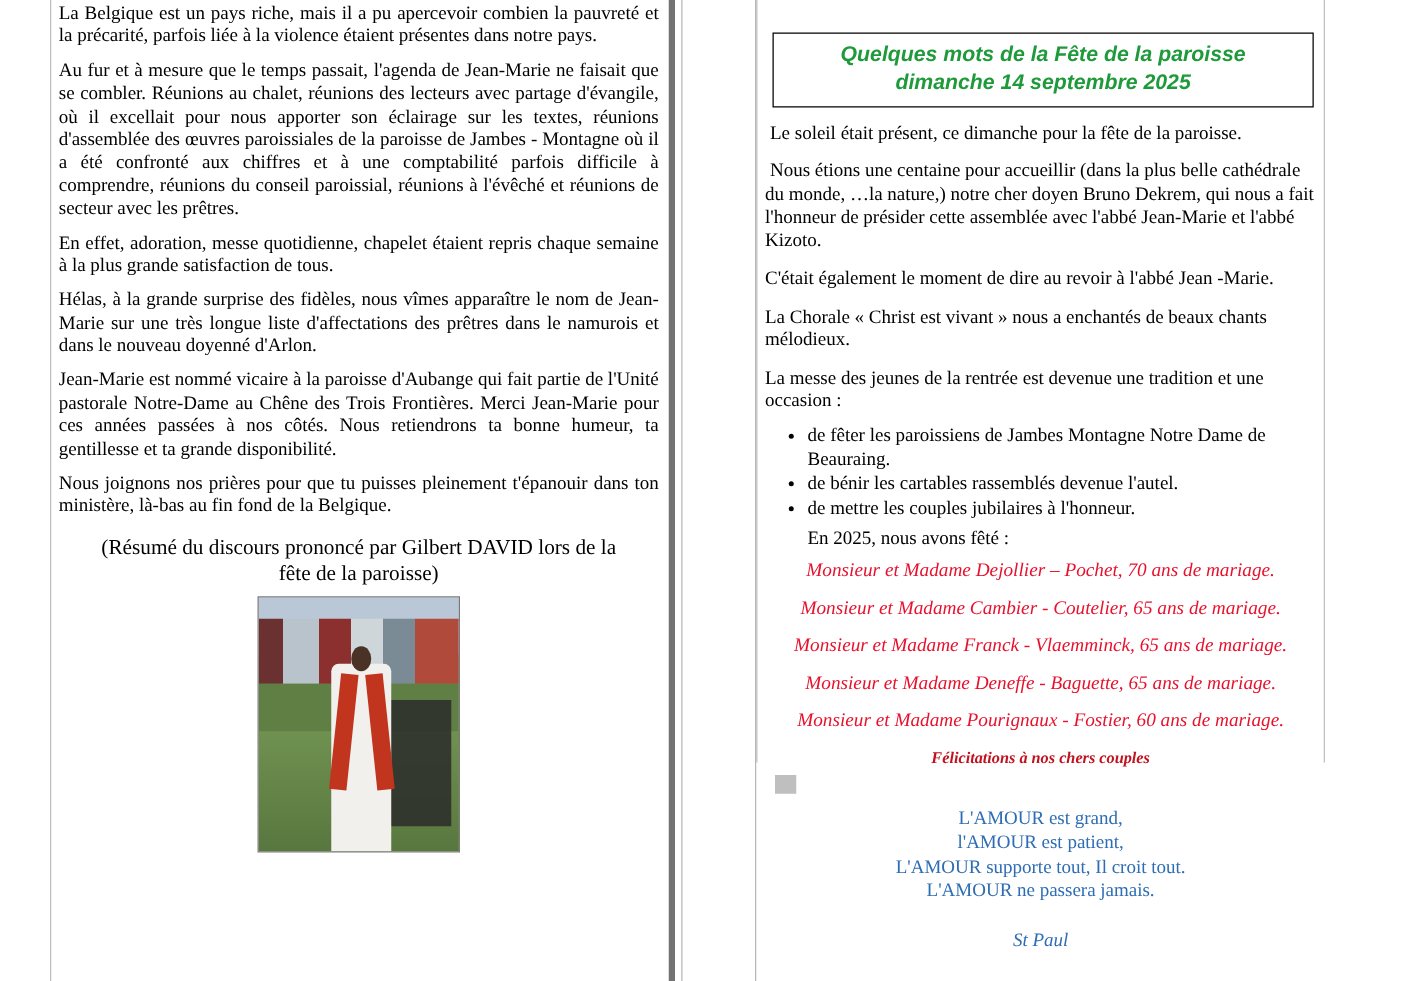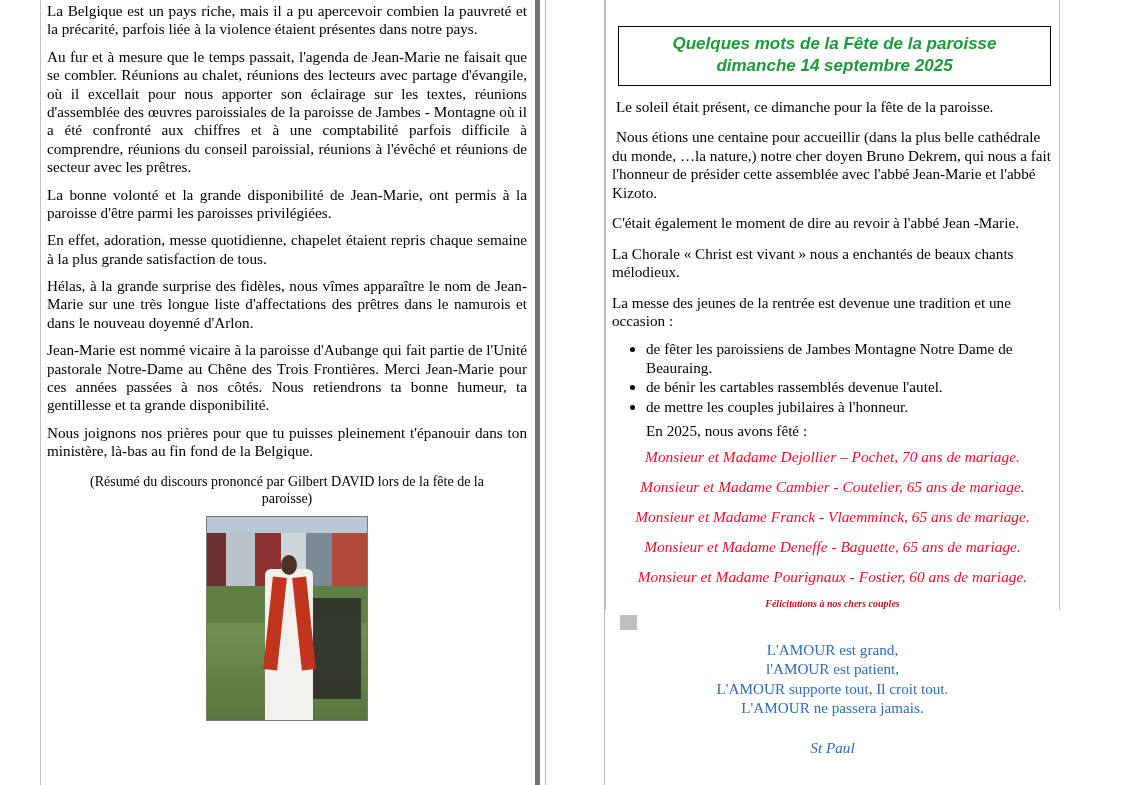--- a/index.html
+++ b/index.html
@@ -34,21 +34,21 @@
     margin: 0 0 9px 0;
     font-size: 15.2px;
     line-height: 1.21;
     text-align: justify;
     color: #000;
   }
   .col-left p.first { margin-top: 2px; }
 
   .caption {
     text-align: center;
-    font-size: 14px;
+    font-size: 17px;
     line-height: 1.25;
     margin: 12px 20px 8px 20px;
     color: #000;
   }
 
   .photo-wrap {
     display: flex;
     justify-content: center;
     margin-top: 4px;
   }
@@ -144,21 +144,21 @@
     font-size: 15.4px;
     line-height: 1.23;
     color: #e8112d;
     margin: 0 0 11px 0;
     text-align: center;
   }
   .felicit {
     text-align: center;
     font-weight: bold;
     font-style: italic;
-    font-size: 10px;
+    font-size: 13px;
     color: #c0121f;
     margin: 2px 0 6px 0;
   }
   .grey-block {
     width: 17px;
     height: 15px;
     background: #bfbfbf;
     margin: 6px 0 6px 8px;
   }
   .poem {
@@ -171,21 +171,20 @@
   .poem .sp { margin-top: 20px; font-style: italic; }
 </style>
 </head>
 <body>
 
 <div class="page">
 
   <div class="col-left">
     <p class="first">La Belgique est un pays riche, mais il a pu apercevoir combien la pauvreté et la précarité, parfois liée à la violence étaient présentes dans notre pays.</p>
     <p>Au fur et à mesure que le temps passait, l'agenda de Jean-Marie ne faisait que se combler. Réunions au chalet, réunions des lecteurs avec partage d'évangile, où il excellait pour nous apporter son éclairage sur les textes, réunions d'assemblée des œuvres paroissiales de la paroisse de Jambes - Montagne où il a été confronté aux chiffres et à une comptabilité parfois difficile à comprendre, réunions du conseil paroissial, réunions à l'évêché et réunions de secteur avec les prêtres.</p>
-    <p>La bonne volonté et la grande disponibilité de Jean-Marie, ont permis à la paroisse d'être parmi les paroisses privilégiées.</p>
     <p>En effet, adoration, messe quotidienne, chapelet étaient repris chaque semaine à la plus grande satisfaction de tous.</p>
     <p>Hélas, à la grande surprise des fidèles, nous vîmes apparaître le nom de Jean-Marie sur une très longue liste d'affectations des prêtres dans le namurois et dans le nouveau doyenné d'Arlon.</p>
     <p>Jean-Marie est nommé vicaire à la paroisse d'Aubange qui fait partie de l'Unité pastorale Notre-Dame au Chêne des Trois Frontières. Merci Jean-Marie pour ces années passées à nos côtés. Nous retiendrons ta bonne humeur, ta gentillesse et ta grande disponibilité.</p>
     <p>Nous joignons nos prières pour que tu puisses pleinement t'épanouir dans ton ministère, là-bas au fin fond de la Belgique.</p>
 
     <div class="caption">(Résumé du discours prononcé par Gilbert DAVID lors de la fête de la paroisse)</div>
 
     <div class="photo-wrap">
       <div class="photo">
         <div class="ph-sky"></div>

